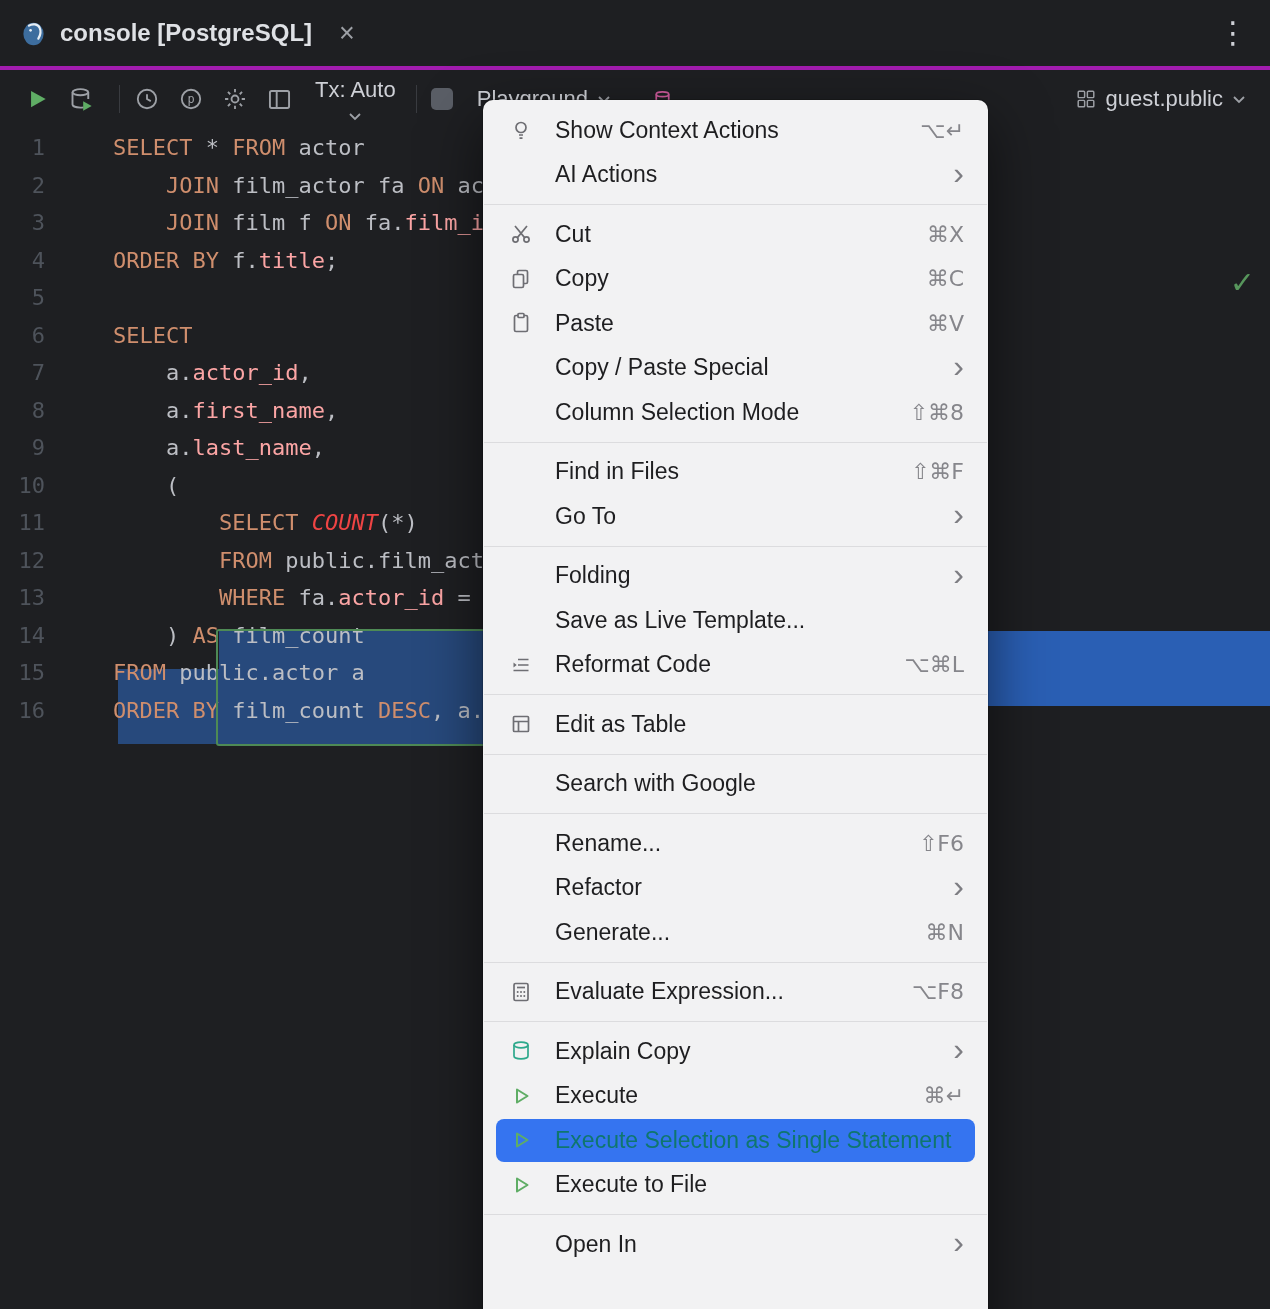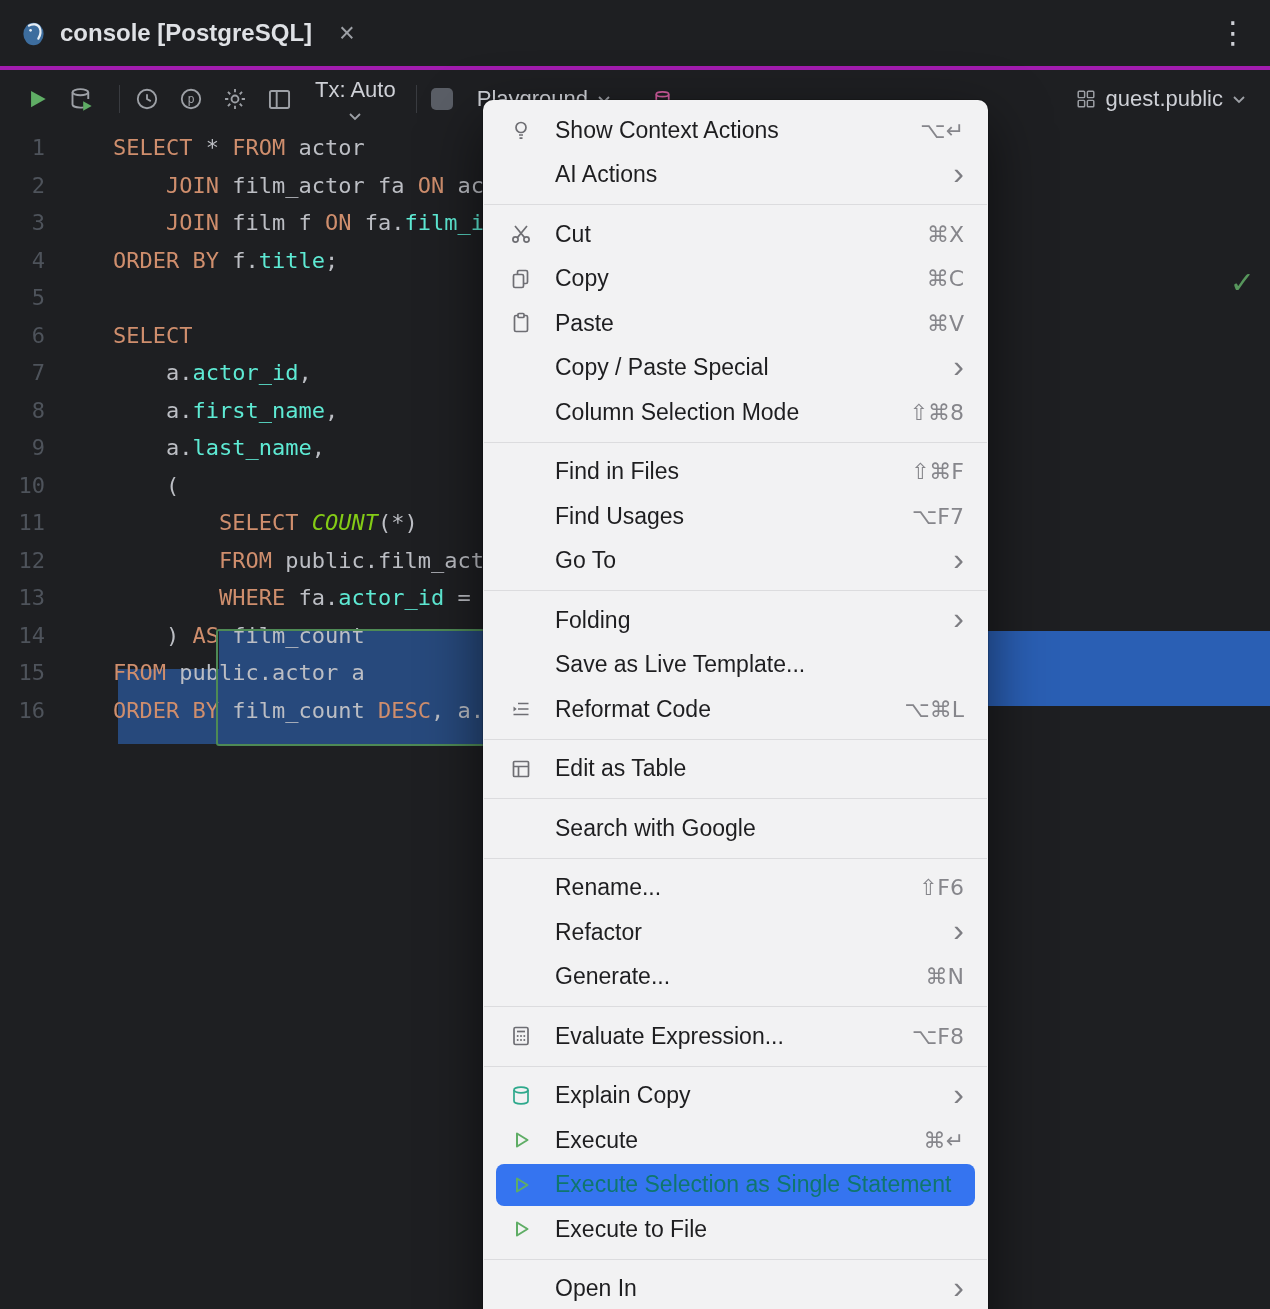--- a/index.html
+++ b/index.html
@@ -26,22 +26,22 @@
   .spacer{flex:1;}
 
   
   .editor{position:absolute;top:127px;left:0;right:0;bottom:0;background:#1e1f22;}
   .editor-lines{position:relative;z-index:3;padding-top:2px;}
   .code-line{height:37.5px;line-height:37.5px;white-space:pre;
              font-family:"DejaVu Sans Mono",monospace;font-size:22px;}
   .gutter{display:inline-block;width:45px;text-align:right;color:#4e535b;}
   .codepart{padding-left:68px;}
   .tok-k{color:#cf8e6d;}
-  .tok-f{color:#5eead4;}
-  .tok-n{color:#84cc16;font-style:italic;}
+  .tok-f{color:#fca5a5;}
+  .tok-n{color:#ef4444;font-style:italic;}
   .tok-t{color:#bcbec4;}
 
   .sel{position:absolute;z-index:1;}
   .sel-code{background:#27497c;}
   .sel-bright{background:#2a5fb4;}
   .stmt-frame{position:absolute;z-index:4;border:2px solid #4e8a55;border-radius:3px;background:transparent;}
   .editor-check{position:absolute;top:138px;right:15px;color:#57965c;font-size:30px;font-weight:bold;
                 font-family:"DejaVu Sans",sans-serif;z-index:5;}
 
   
@@ -249,25 +249,20 @@
         <span class="mi-shortcut">⇧⌘8</span>
       </div>
       <div class="menu-sep"></div>
       <div class="menu-item">
         <span class="mi-icon"></span>
         <span class="mi-label">Find in Files</span>
         <span class="mi-shortcut">⇧⌘F</span>
       </div>
       <div class="menu-item">
         <span class="mi-icon"></span>
-        <span class="mi-label">Find Usages</span>
-        <span class="mi-shortcut">⌥F7</span>
-      </div>
-      <div class="menu-item">
-        <span class="mi-icon"></span>
         <span class="mi-label">Go To</span>
         <span class="mi-chevron">›</span>
       </div>
       <div class="menu-sep"></div>
       <div class="menu-item">
         <span class="mi-icon"></span>
         <span class="mi-label">Folding</span>
         <span class="mi-chevron">›</span>
       </div>
       <div class="menu-item">

